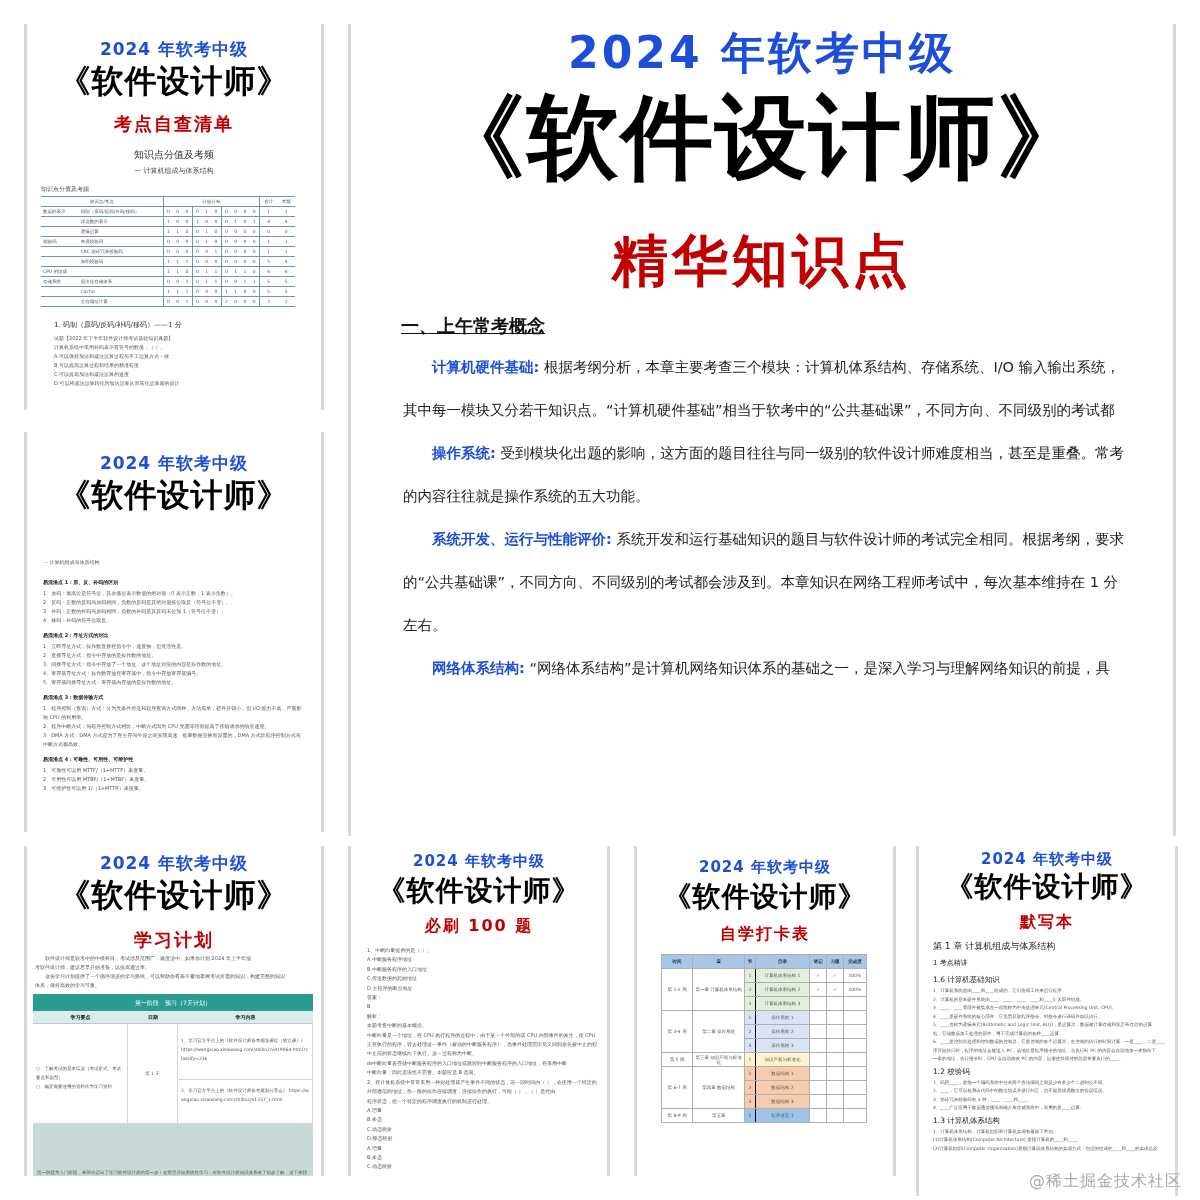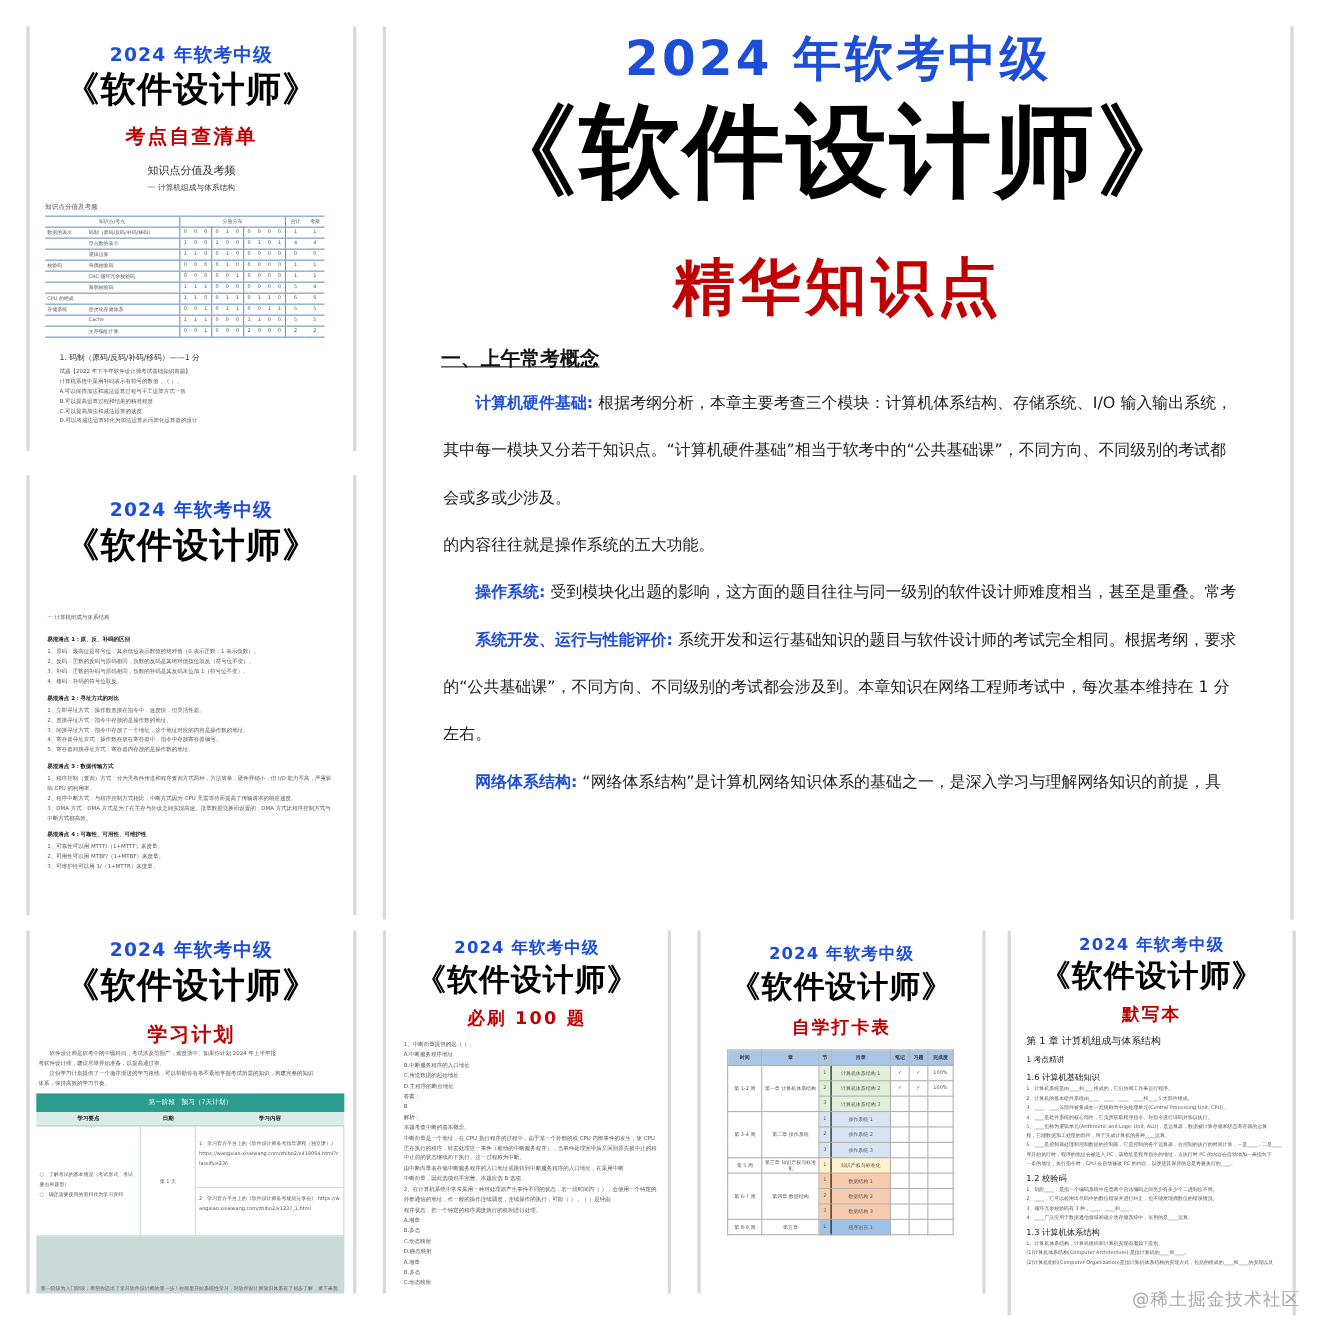--- a/index.html
+++ b/index.html
@@ -286,25 +286,24 @@
 <div class="page" style="left:348px; top:24px; width:828px; height:812px;">
   <div class="inner">
     <div class="t-year" style="position:absolute; top:0px; left:0; right:0; font-size:44px; letter-spacing:3px;">2024 年软考中级</div>
     <div class="t-main" style="position:absolute; top:52px; left:0; right:0; font-size:92px; letter-spacing:2px;">《软件设计师》</div>
     <div class="t-sub" style="position:absolute; top:200px; left:0; right:0; font-size:56px; letter-spacing:4px;">精华知识点</div>
     <div style="position:absolute; top:290px; left:50px; font-size:18px; font-weight:bold; color:#111;text-decoration:underline;">一、上午常考概念</div>
     <div id="es-paras" style="position:absolute; top:322px; left:52px; right:52px;">
         <div class="main-p">
           <div style="text-indent:2em; white-space:nowrap;"><b>计算机硬件基础:</b><span> 根据考纲分析，本章主要考查三个模块：计算机体系结构、存储系统、I/O 输入输出系统，</span></div>
           <div style="text-indent:0; white-space:nowrap;"><span>其中每一模块又分若干知识点。“计算机硬件基础”相当于软考中的“公共基础课”，不同方向、不同级别的考试都</span></div>
-          <div style="text-indent:0; white-space:nowrap;"><span>会或多或少涉及。</span></div>
         </div>
         <div class="main-p">
+          <div style="text-indent:2em; white-space:nowrap;"><b>操作系统:</b><span> 受到模块化出题的影响，这方面的题目往往与同一级别的软件设计师难度相当，甚至是重叠。常考</span></div>
           <div style="text-indent:0; white-space:nowrap;"><span>的内容往往就是操作系统的五大功能。</span></div>
-          <div style="text-indent:2em; white-space:nowrap;"><b>操作系统:</b><span> 受到模块化出题的影响，这方面的题目往往与同一级别的软件设计师难度相当，甚至是重叠。常考</span></div>
         </div>
         <div class="main-p">
           <div style="text-indent:2em; white-space:nowrap;"><b>系统开发、运行与性能评价:</b><span> 系统开发和运行基础知识的题目与软件设计师的考试完全相同。根据考纲，要求</span></div>
         </div>
         <div class="main-p">
           <div style="text-indent:0; white-space:nowrap;"><span>的“公共基础课”，不同方向、不同级别的考试都会涉及到。本章知识在网络工程师考试中，每次基本维持在 1 分</span></div>
           <div style="text-indent:0; white-space:nowrap;"><span>左右。</span></div>
         </div>
         <div class="main-p">
           <div style="text-indent:2em; white-space:nowrap;"><b>网络体系结构:</b><span> “网络体系结构”是计算机网络知识体系的基础之一，是深入学习与理解网络知识的前提，具</span></div>

